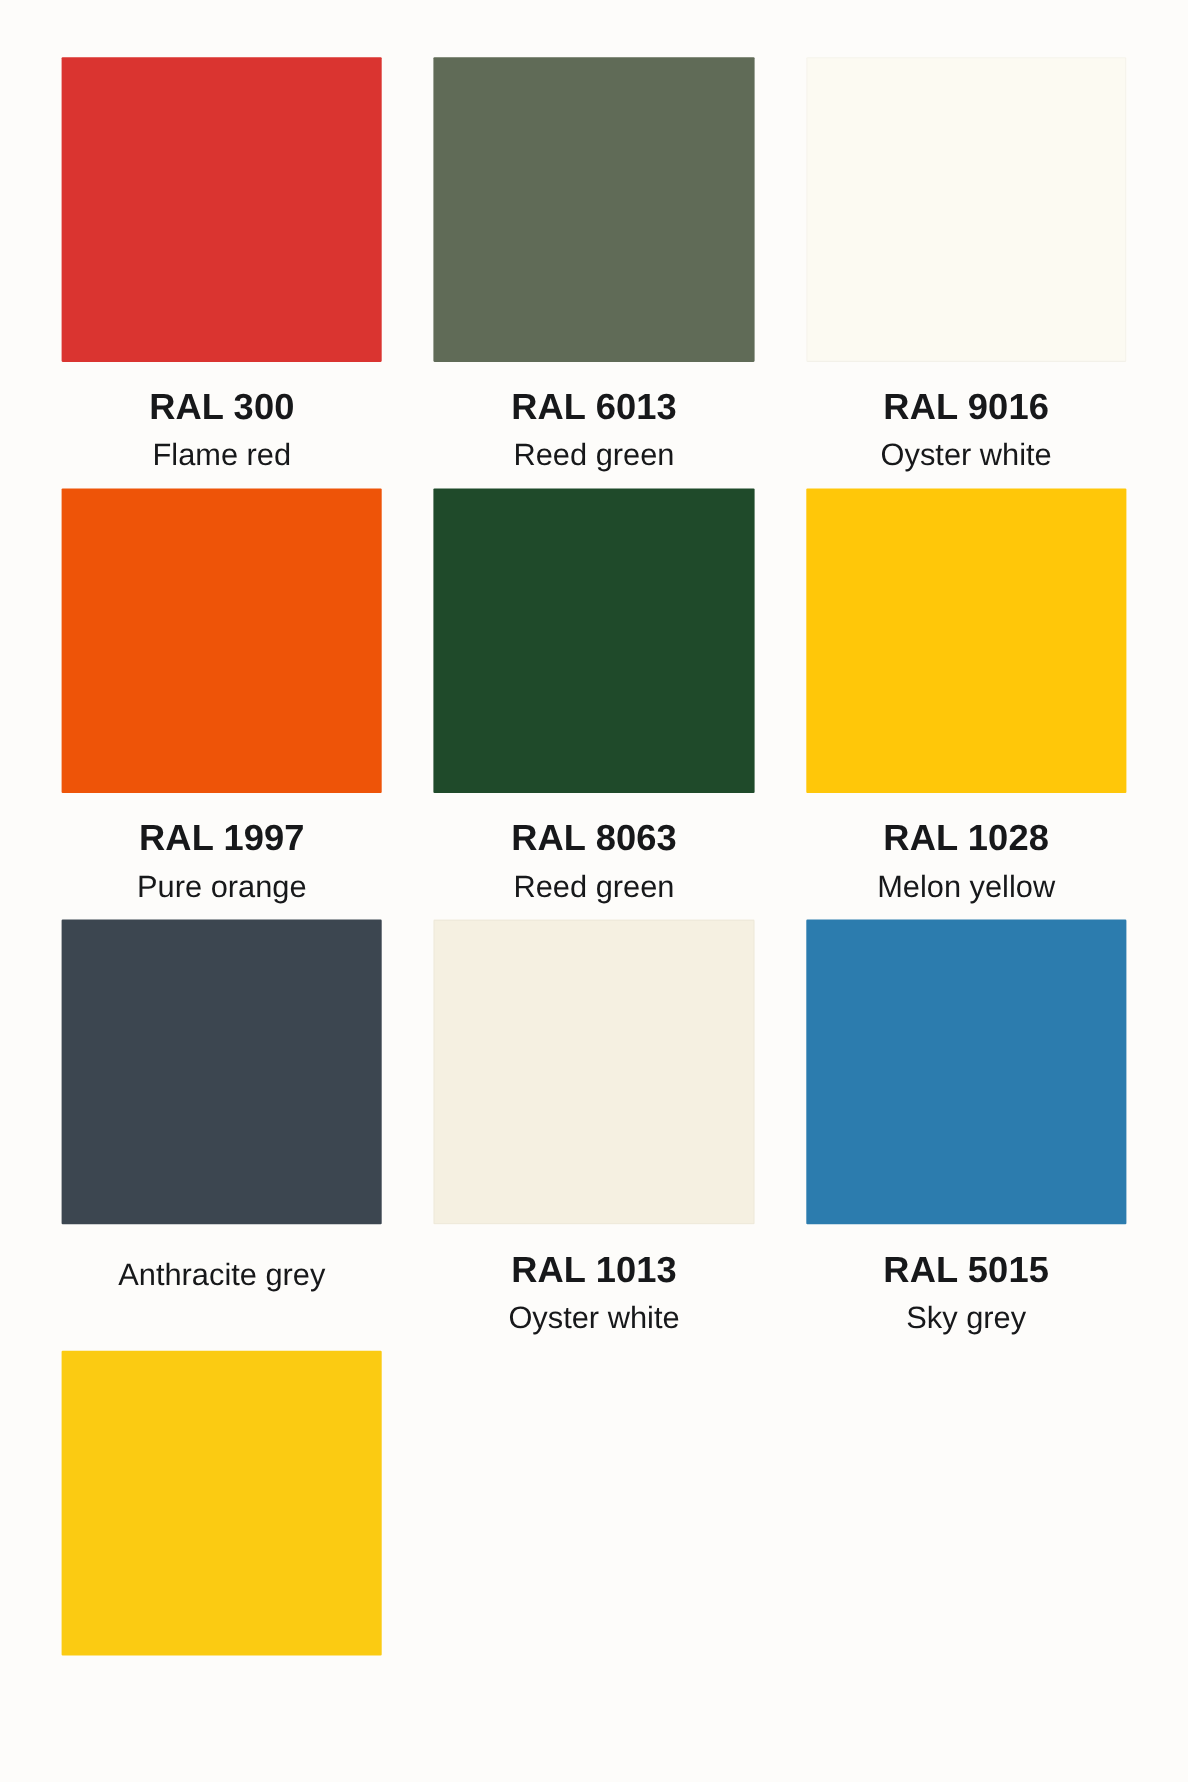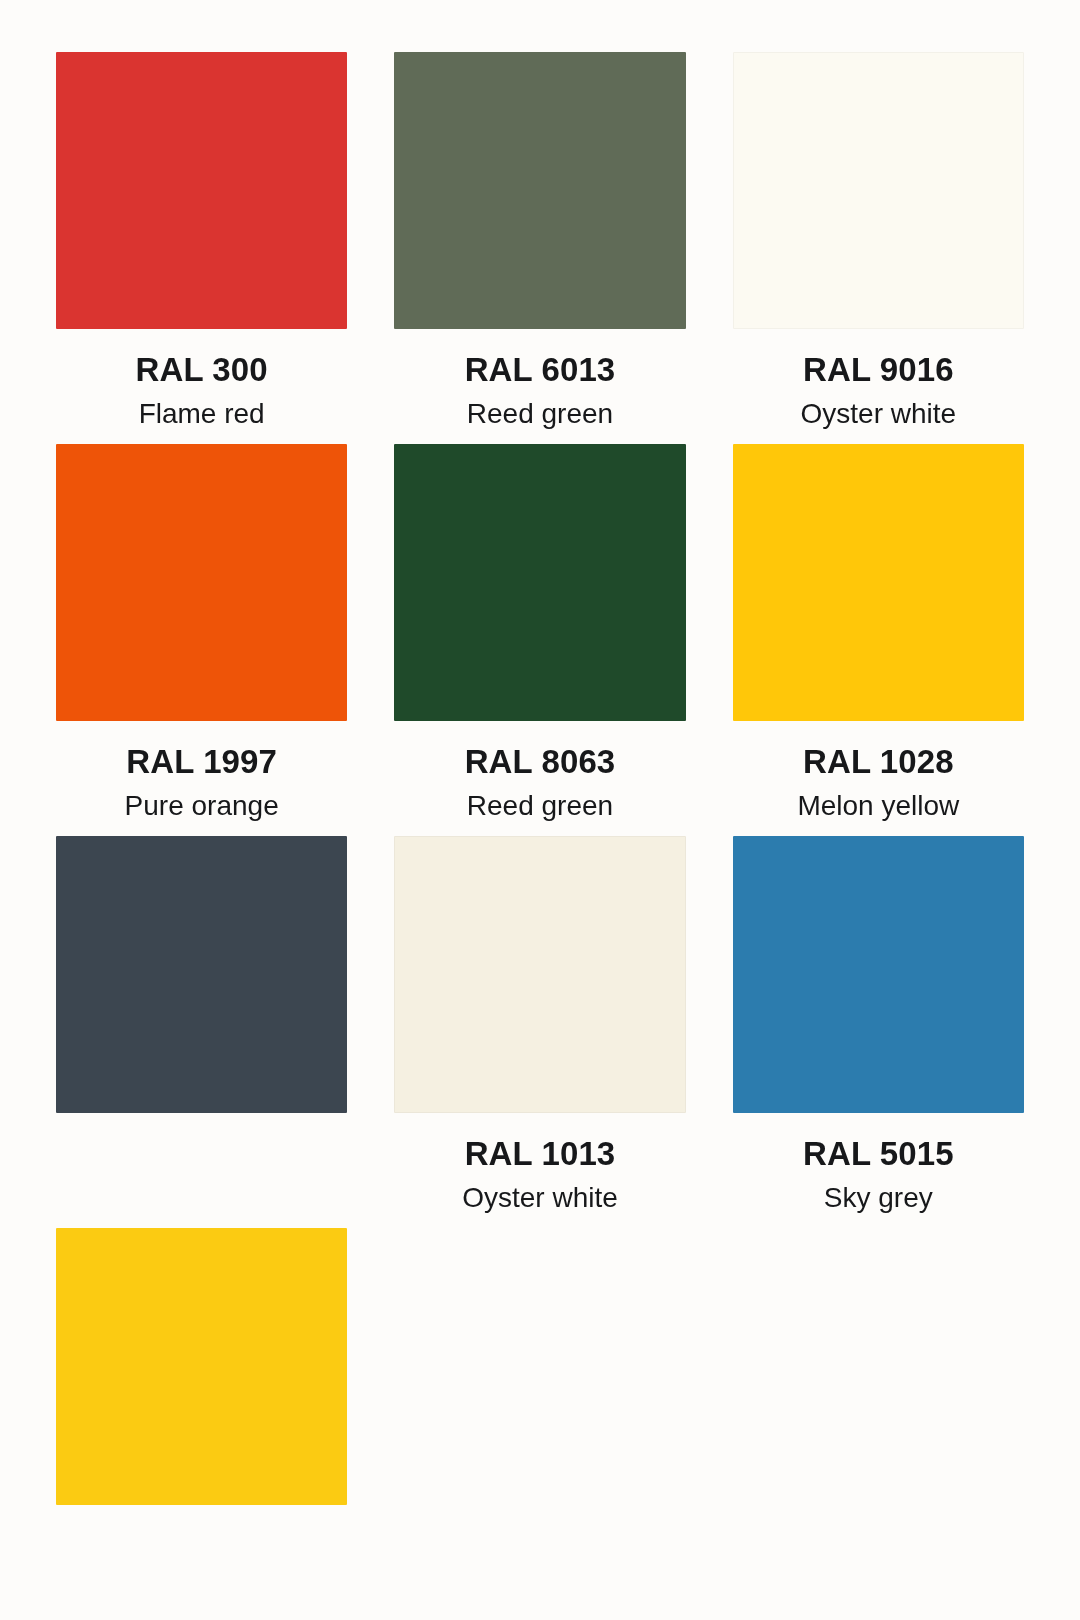--- a/index.html
+++ b/index.html
@@ -108,20 +108,21 @@
     <div class="swatch-card">
       <div class="swatch-chip" style="background: rgb(255, 199, 9);"></div>
       <div class="swatch-caption">
         <div class="swatch-code">RAL 1028</div>
         <div class="swatch-name">Melon yellow</div>
       </div>
     </div>
     <div class="swatch-card">
       <div class="swatch-chip" style="background: rgb(60, 70, 80);"></div>
       <div class="swatch-caption">
+        <div class="swatch-name">Anthracite grey</div>
       </div>
     </div>
     <div class="swatch-card">
       <div class="swatch-chip pale" style="background: rgb(245, 240, 225);"></div>
       <div class="swatch-caption">
         <div class="swatch-code">RAL 1013</div>
         <div class="swatch-name">Oyster white</div>
       </div>
     </div>
     <div class="swatch-card">

